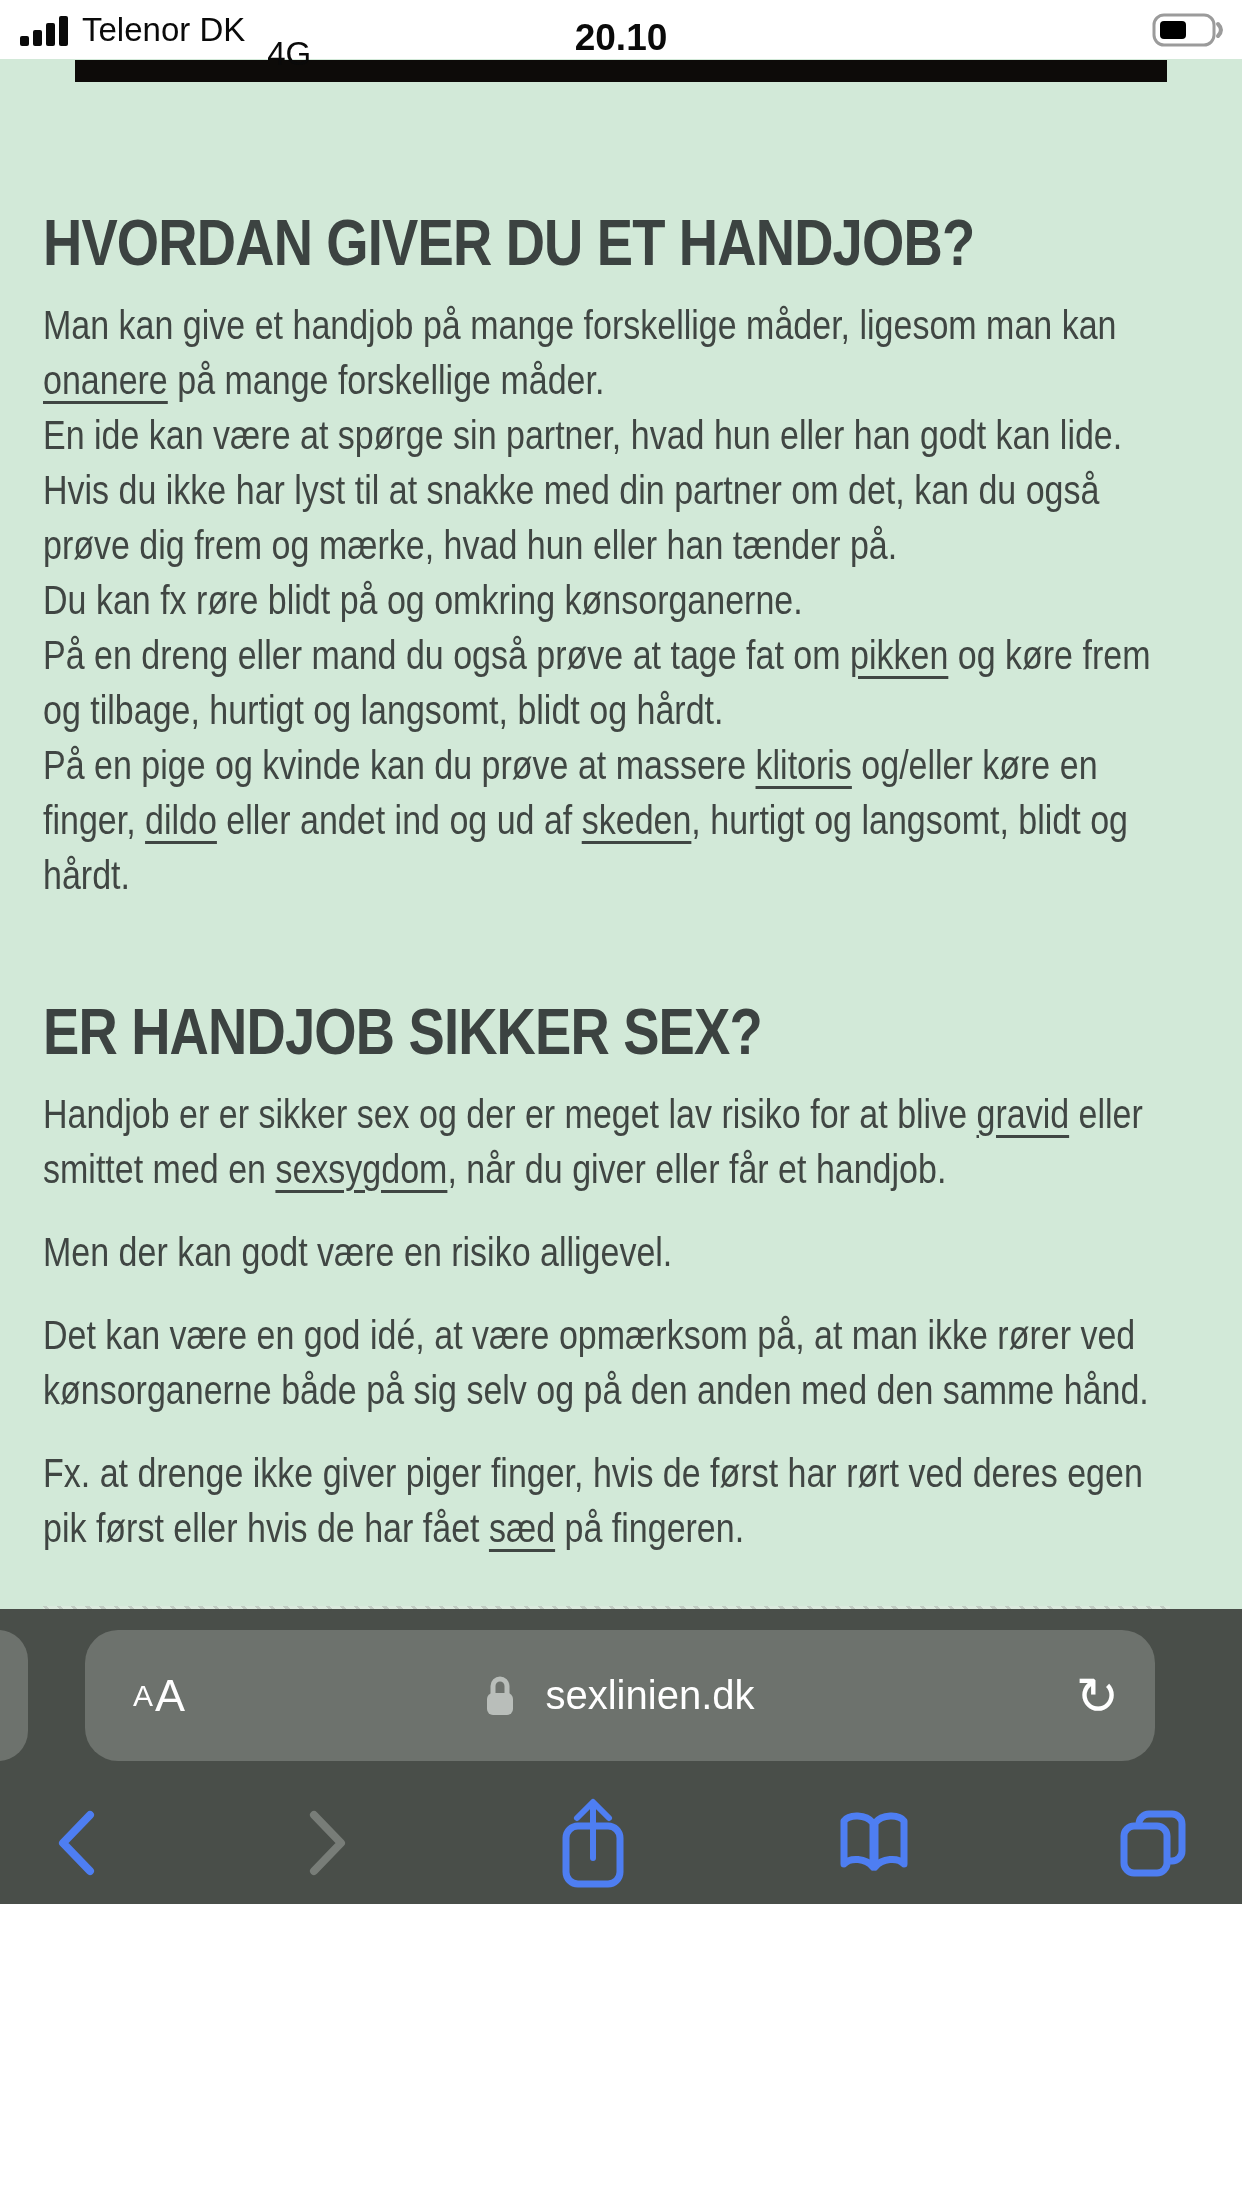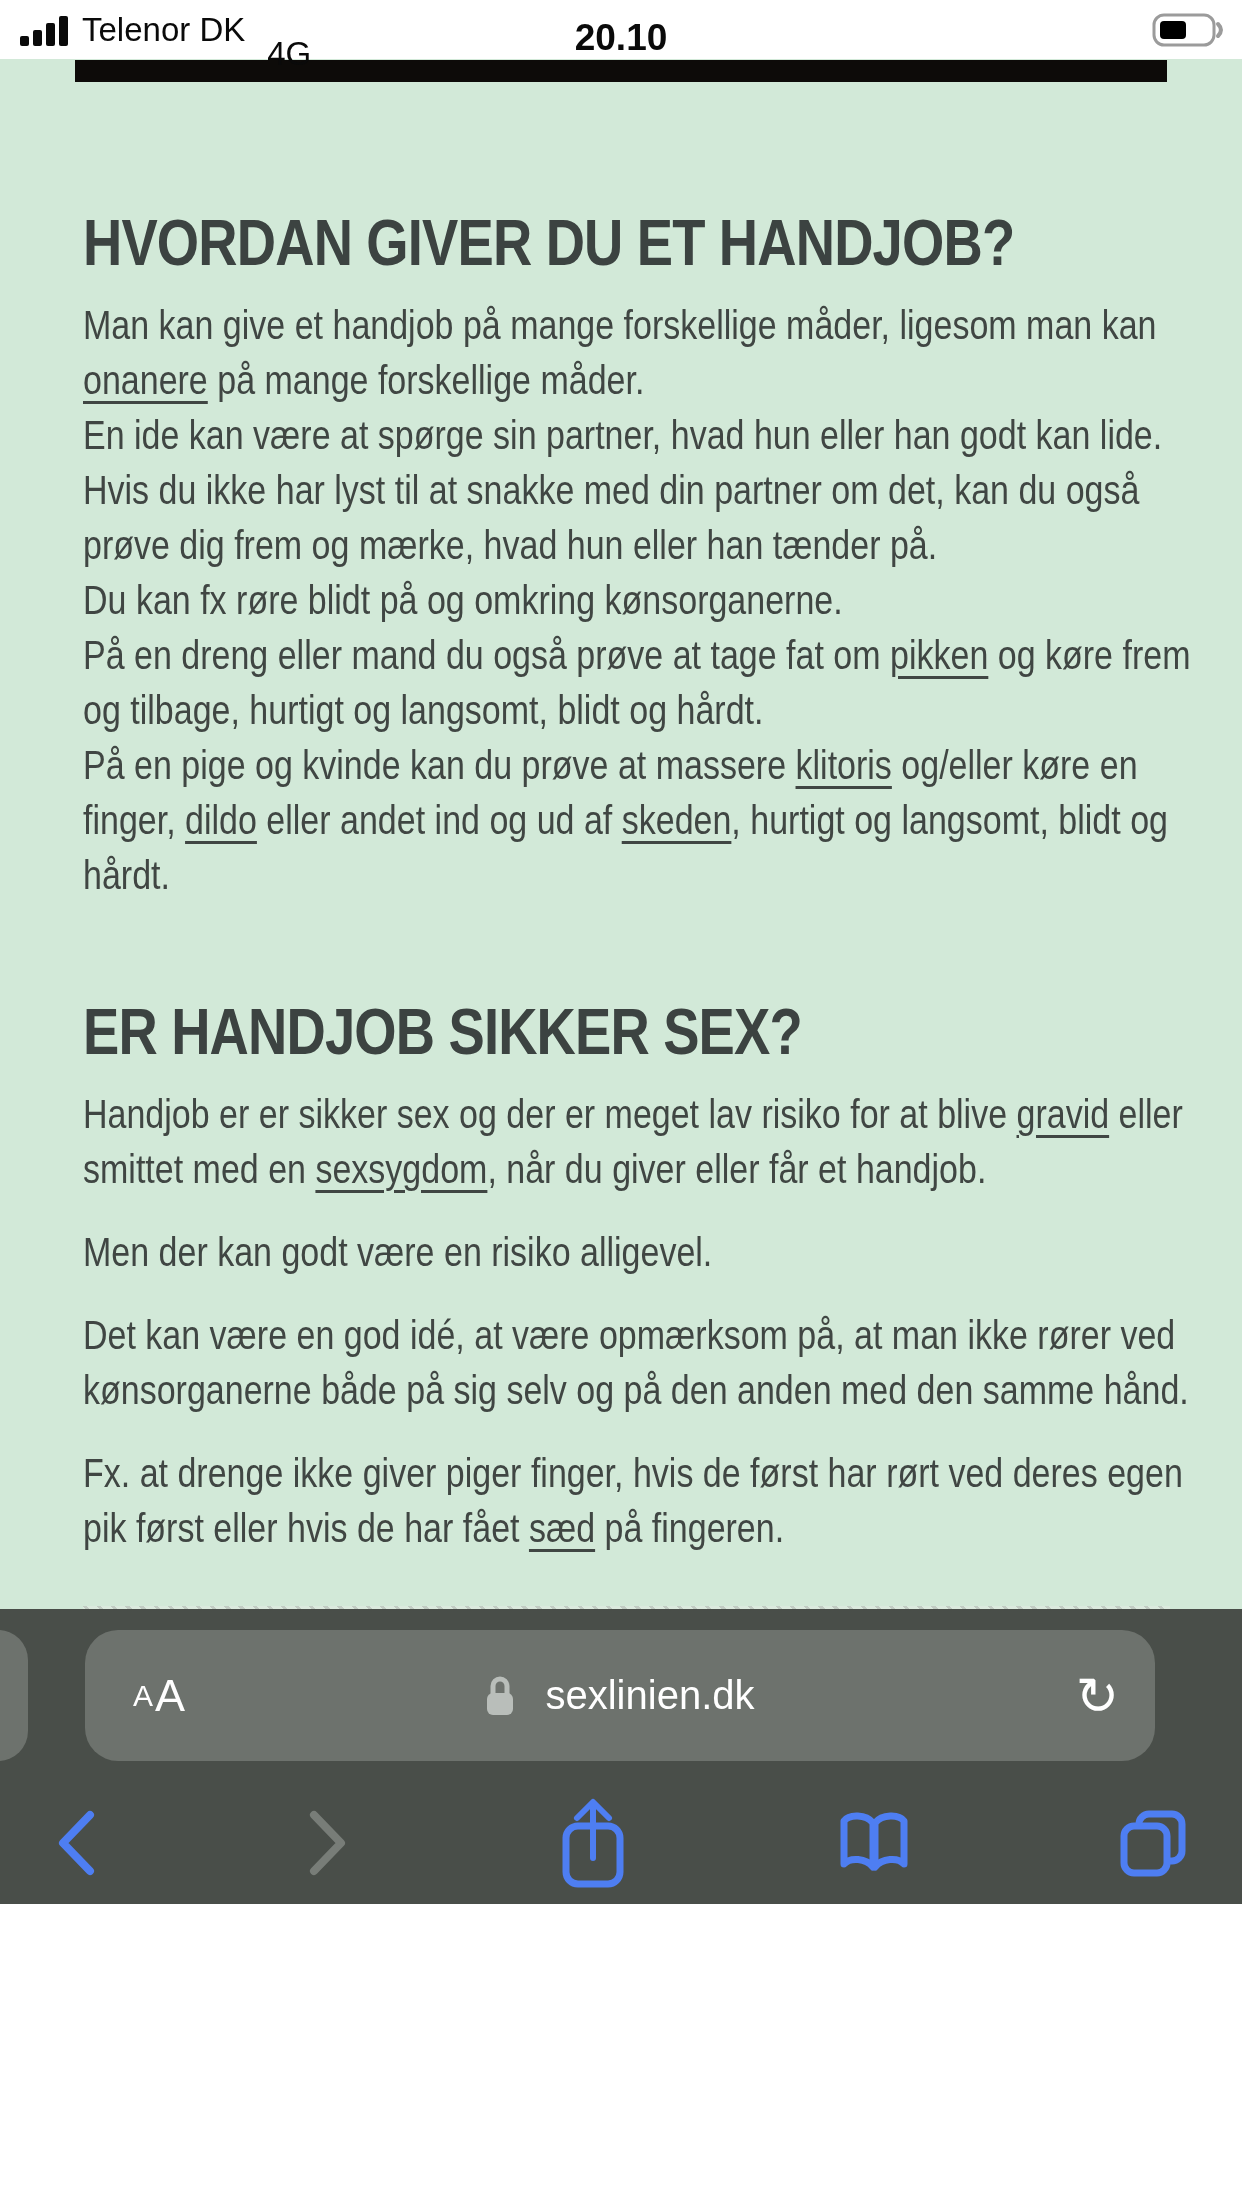--- a/index.html
+++ b/index.html
@@ -9,21 +9,21 @@
   
   .statusbar{position:relative;height:59px;background:#ffffff;color:#0a0a0a;}
   .sb-left{position:absolute;left:20px;top:0;height:59px;display:flex;align-items:center;gap:14px;font-size:33px;}
   .sb-carrier{letter-spacing:0;}
   .sb-net{margin-left:8px;margin-top:48px;}
   .sb-time{position:absolute;left:50%;top:8px;transform:translateX(-50%);height:59px;display:flex;align-items:center;font-size:37px;font-weight:600;}
   .sb-batt{position:absolute;right:16px;top:12px;}
 
   
   .blackbar{margin:1px 0 0 75px;width:1092px;height:22px;background:#0d0b09;}
-  .content{padding:128px 72px 0 83px;color:#404643;}
+  .content{padding:128px 72px 0 43px;color:#404643;}
   .sq{transform:scaleX(0.85);transform-origin:0 0;}
   h1.hd,h2.hd{font-size:64px;line-height:66px;font-weight:bold;color:#3c4341;margin:0 0 22px 0;width:1312px;letter-spacing:-1px;}
   h2.hd{margin-top:96px;}
   p.line{font-size:40px;line-height:55px;margin:0;width:1312px;}
   p.gap{margin-top:28px;}
   .lnk{color:inherit;text-decoration:underline;text-decoration-thickness:3px;text-underline-offset:7px;cursor:pointer;}
 
   
   .stripebox{margin-top:50px;height:142px;display:flex;align-items:flex-end;
     background:repeating-linear-gradient(45deg,#c1ccc3 0px,#c1ccc3 3px,#dbeade 3px,#dbeade 10px);}

